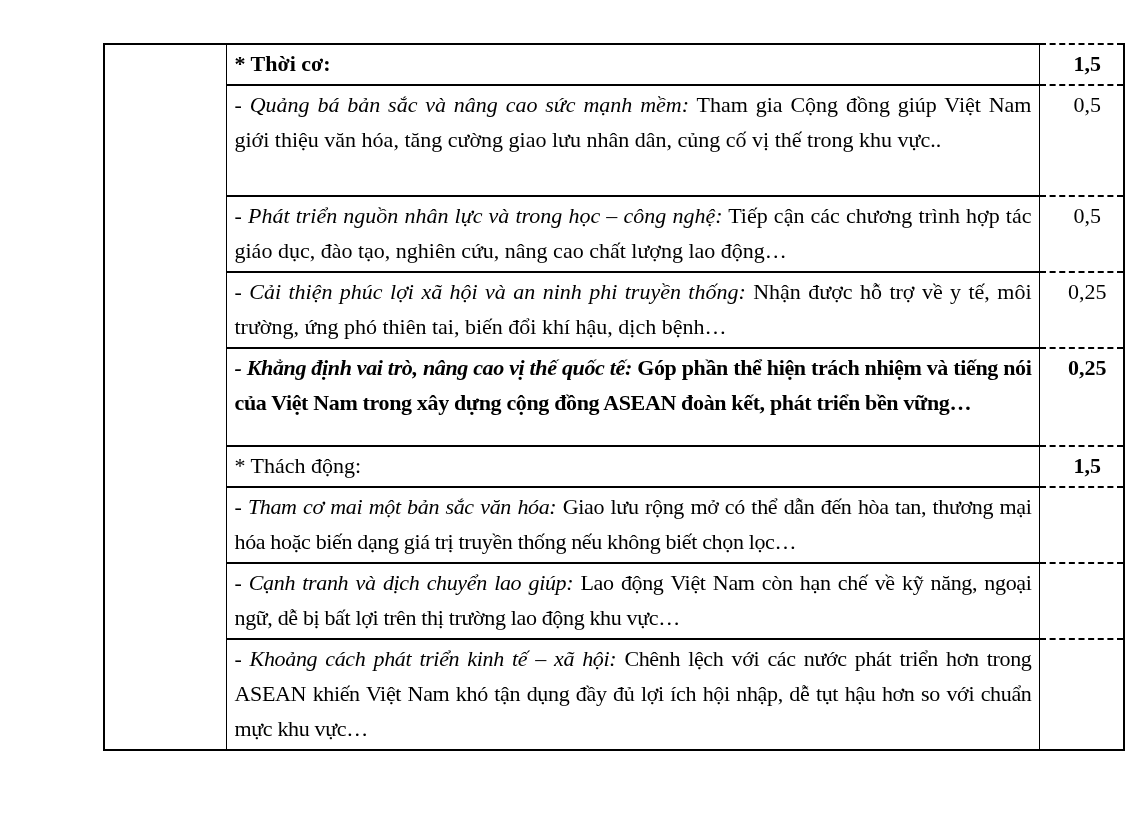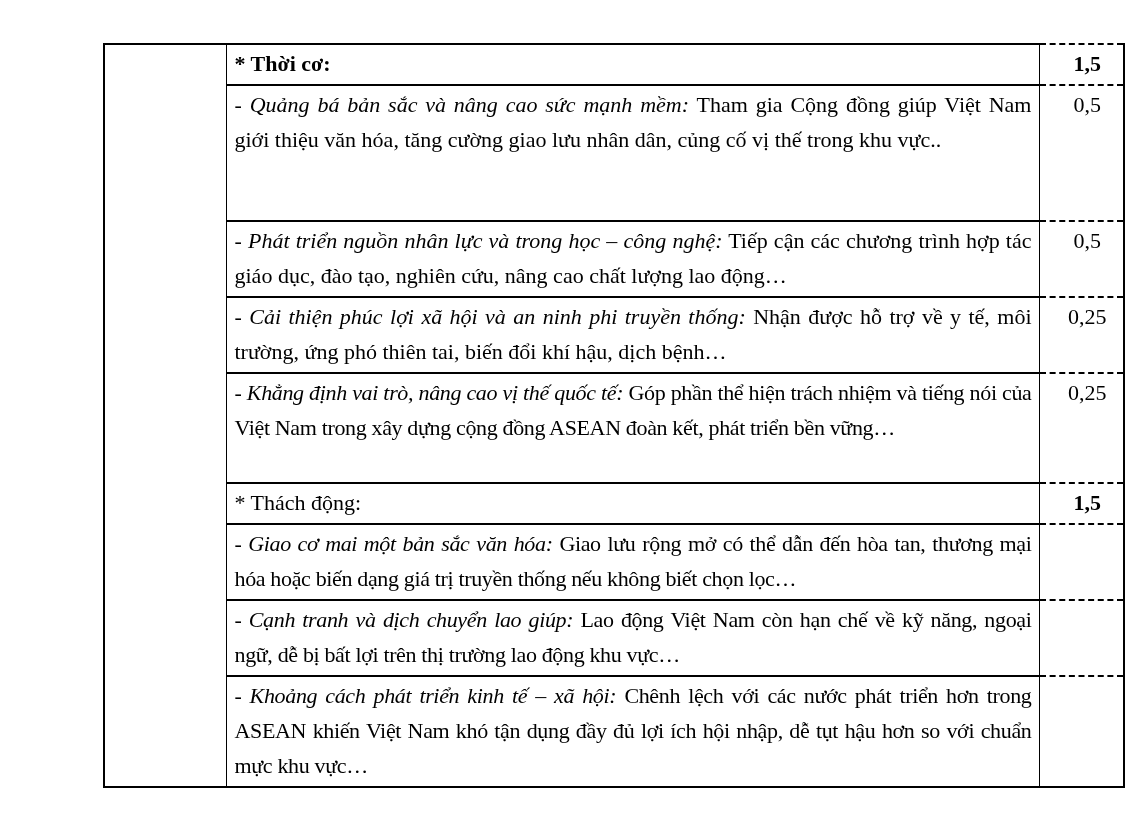--- a/index.html
+++ b/index.html
@@ -58,24 +58,24 @@
   tr.last .score-cell {
     border-bottom: 2px solid #000;
   }
 
   .bold { font-weight: bold; }
   .lead { font-style: italic; }
   .tight { letter-spacing: -0.35px; }
 
   
   tr.r1 { height: 34px; }
-  tr.r2 { height: 136px; }
+  tr.r2 { height: 111px; }
   tr.r3 { height: 70px; }
   tr.r4 { height: 73px; }
-  tr.r5 { height: 110px; }
+  tr.r5 { height: 98px; font-weight: bold; }
   tr.r6 { height: 34px; }
   tr.r7 { height: 75px; }
   tr.r8 { height: 73px; }
   tr.r9 { height: 107px; border-radius: 20px; }
 </style>
 </head>
 <body>
 
 <div class="page">
   <table class="grading-table">
@@ -135,21 +135,21 @@
         <td class="text-cell">
           <span>* Thách động:</span>
         </td>
         <td class="score-cell bold">
           <span>1,5</span>
         </td>
       </tr>
 
       <tr class="r7">
         <td class="text-cell tight">
-          <span class="lead">- Giao cơ mai một bản sắc văn hóa:</span><span> Giao lưu rộng mở có thể dẫn đến hòa tan, thương mại hóa hoặc biến dạng giá trị truyền thống nếu không biết chọn lọc…</span>
+          <span class="lead">- Tham cơ mai một bản sắc văn hóa:</span><span> Giao lưu rộng mở có thể dẫn đến hòa tan, thương mại hóa hoặc biến dạng giá trị truyền thống nếu không biết chọn lọc…</span>
         </td>
         <td class="score-cell">
           <span></span>
         </td>
       </tr>
 
       <tr class="r8">
         <td class="text-cell tight">
           <span class="lead">- Cạnh tranh và dịch chuyển lao giúp:</span><span> Lao động Việt Nam còn hạn chế về kỹ năng, ngoại ngữ, dễ bị bất lợi trên thị trường lao động khu vực…</span>
         </td>

